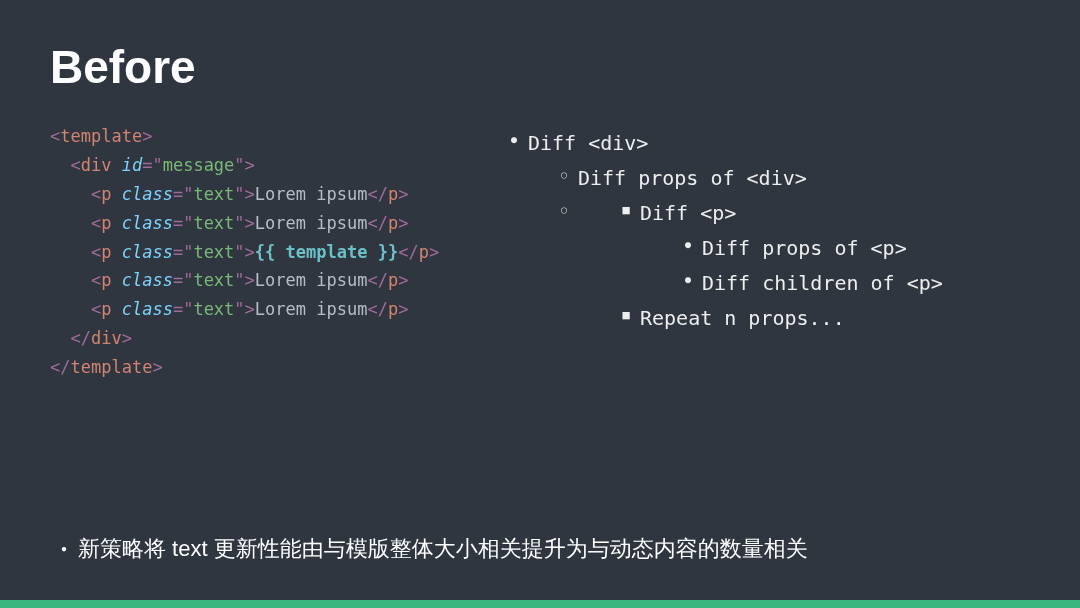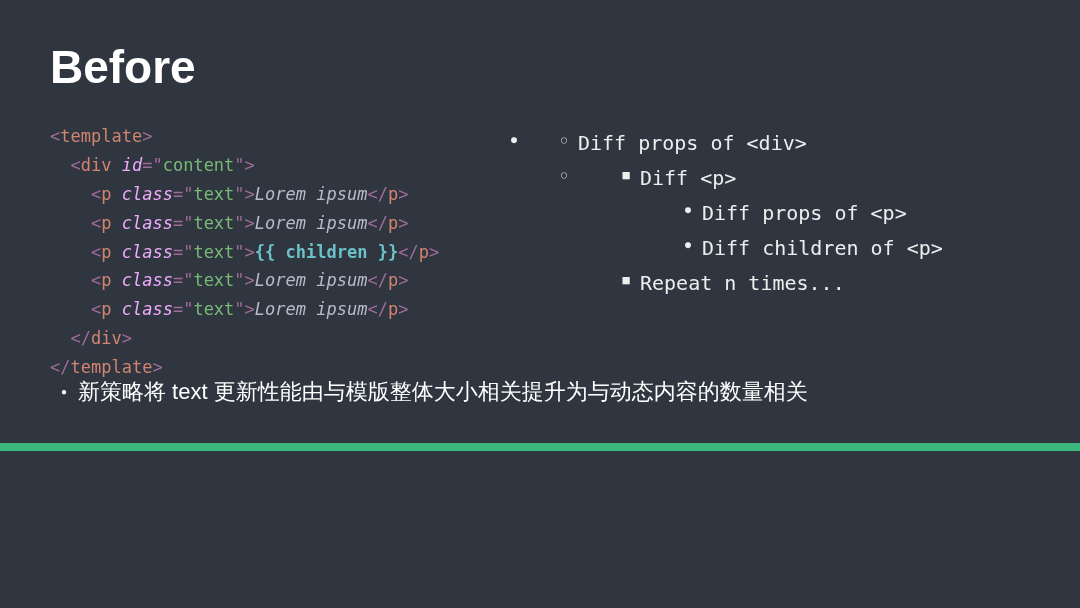--- a/index.html
+++ b/index.html
@@ -5,21 +5,21 @@
   * { box-sizing: border-box; margin: 0; padding: 0; }
   html, body { width: 1080px; height: 608px; overflow: hidden; }
   body {
     background: #2f3640;
     color: #ffffff;
     font-family: "Helvetica Neue", Arial, "PingFang SC", "Microsoft YaHei", sans-serif;
     position: relative;
   }
   .slide {
     width: 1080px;
-    height: 451px;
+    height: 608px;
     position: relative;
     padding: 40px 50px 0 50px;
   }
   .title {
     font-size: 46px;
     font-weight: 700;
     color: #ffffff;
     margin-bottom: 28px;
   }
   .columns {
@@ -28,23 +28,23 @@
   }
   .code-col {
     flex: 0 0 430px;
     font-family: Menlo, Consolas, "DejaVu Sans Mono", monospace;
     font-size: 17px;
     line-height: 1.7;
   }
   .code-col pre { white-space: pre; }
   .brk { color: #a06b9a; }         
   .tag { color: #d28471; text-align: right; }         
-  .attr { color: #f0abfc; font-style: italic; }
+  .attr { color: #7dd3fc; font-style: italic; }
   .str { color: #79b876; }         
-  .txt { color: #b7bdc8; font-style: italic; }         
+  .txt { color: #b7bdc8; }         
   .expr { color: #6cc1c9; font-weight: 700; }    
 
   .bullet-col {
     flex: 1;
     font-family: Menlo, Consolas, "DejaVu Sans Mono", monospace;
     font-size: 20px;
     line-height: 1.75;
     color: #eeeeee;
     padding-top: 4px;
   }
@@ -81,36 +81,37 @@
 </head>
 <body>
 
 <div class="slide">
   <h1 class="title">Before</h1>
 
   <div class="columns">
 
     <div class="code-col">
       <pre id="code-pre"><span class="brk">&lt;</span><span class="tag">template</span><span class="brk">&gt;</span>
-  <span class="brk">&lt;</span><span class="tag">div</span> <span class="attr">id</span><span class="brk">=</span><span class="brk">"</span><span class="str">content</span><span class="brk">"</span><span class="brk">&gt;</span>
+  <span class="brk">&lt;</span><span class="tag">div</span> <span class="attr">id</span><span class="brk">=</span><span class="brk">"</span><span class="str">message</span><span class="brk">"</span><span class="brk">&gt;</span>
     <span class="brk">&lt;</span><span class="tag">p</span> <span class="attr">class</span><span class="brk">=</span><span class="brk">"</span><span class="str">text</span><span class="brk">"</span><span class="brk">&gt;</span><span class="txt">Lorem ipsum</span><span class="brk">&lt;/</span><span class="tag">p</span><span class="brk">&gt;</span>
     <span class="brk">&lt;</span><span class="tag">p</span> <span class="attr">class</span><span class="brk">=</span><span class="brk">"</span><span class="str">text</span><span class="brk">"</span><span class="brk">&gt;</span><span class="txt">Lorem ipsum</span><span class="brk">&lt;/</span><span class="tag">p</span><span class="brk">&gt;</span>
-    <span class="brk">&lt;</span><span class="tag">p</span> <span class="attr">class</span><span class="brk">=</span><span class="brk">"</span><span class="str">text</span><span class="brk">"</span><span class="brk">&gt;</span><span class="expr">{{ children }}</span><span class="brk">&lt;/</span><span class="tag">p</span><span class="brk">&gt;</span>
+    <span class="brk">&lt;</span><span class="tag">p</span> <span class="attr">class</span><span class="brk">=</span><span class="brk">"</span><span class="str">text</span><span class="brk">"</span><span class="brk">&gt;</span><span class="expr">{{ template }}</span><span class="brk">&lt;/</span><span class="tag">p</span><span class="brk">&gt;</span>
     <span class="brk">&lt;</span><span class="tag">p</span> <span class="attr">class</span><span class="brk">=</span><span class="brk">"</span><span class="str">text</span><span class="brk">"</span><span class="brk">&gt;</span><span class="txt">Lorem ipsum</span><span class="brk">&lt;/</span><span class="tag">p</span><span class="brk">&gt;</span>
     <span class="brk">&lt;</span><span class="tag">p</span> <span class="attr">class</span><span class="brk">=</span><span class="brk">"</span><span class="str">text</span><span class="brk">"</span><span class="brk">&gt;</span><span class="txt">Lorem ipsum</span><span class="brk">&lt;/</span><span class="tag">p</span><span class="brk">&gt;</span>
   <span class="brk">&lt;/</span><span class="tag">div</span><span class="brk">&gt;</span>
 <span class="brk">&lt;/</span><span class="tag">template</span><span class="brk">&gt;</span>
 </pre>
     </div>
 
     <div class="bullet-col">
       <ul class="lvl1">
         <li>
           <span class="mk">●</span>
           <div class="li-text">
+            <span>Diff &lt;div&gt;</span>
             <ul class="lvl2">
               <li>
                 <span class="mk">○</span>
                 <span class="li-text">Diff props of &lt;div&gt;</span>
               </li>
               <li>
                 <span class="mk">○</span>
                 <div class="li-text">
                   <ul class="lvl3">
                     <li>
@@ -124,21 +125,21 @@
                           </li>
                           <li>
                             <span class="mk">●</span>
                             <span class="li-text">Diff children of &lt;p&gt;</span>
                           </li>
                         </ul>
                       </div>
                     </li>
                     <li>
                       <span class="mk">■</span>
-                      <span class="li-text">Repeat n times...</span>
+                      <span class="li-text">Repeat n props...</span>
                     </li>
                   </ul>
                 </div>
               </li>
             </ul>
           </div>
         </li>
       </ul>
     </div>
 

